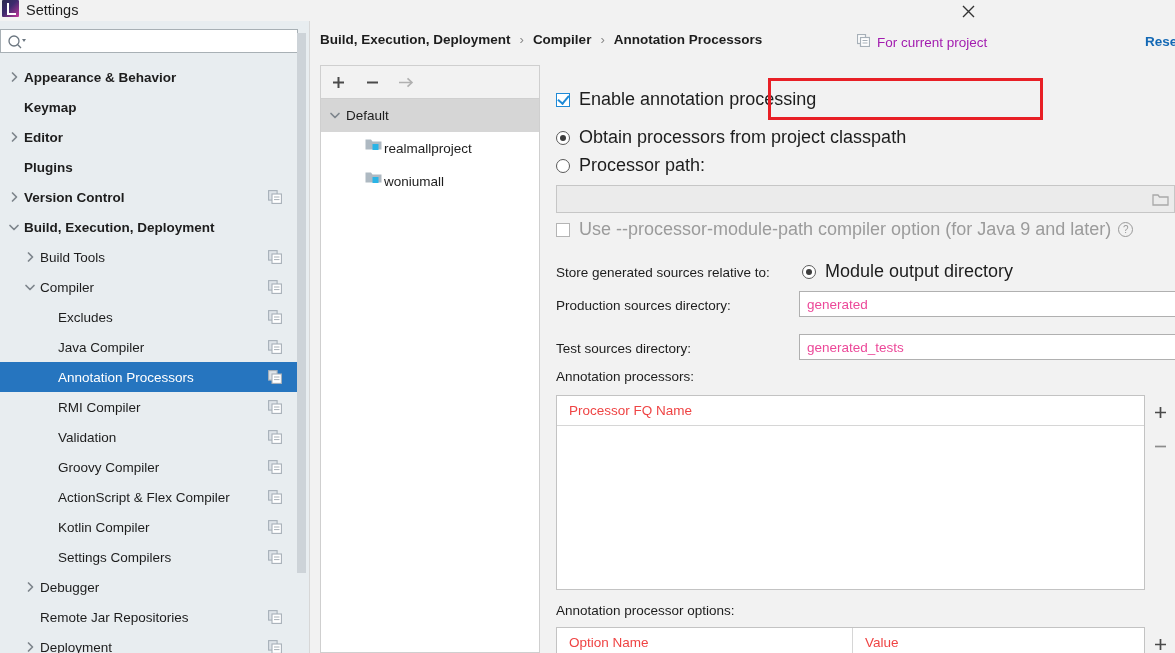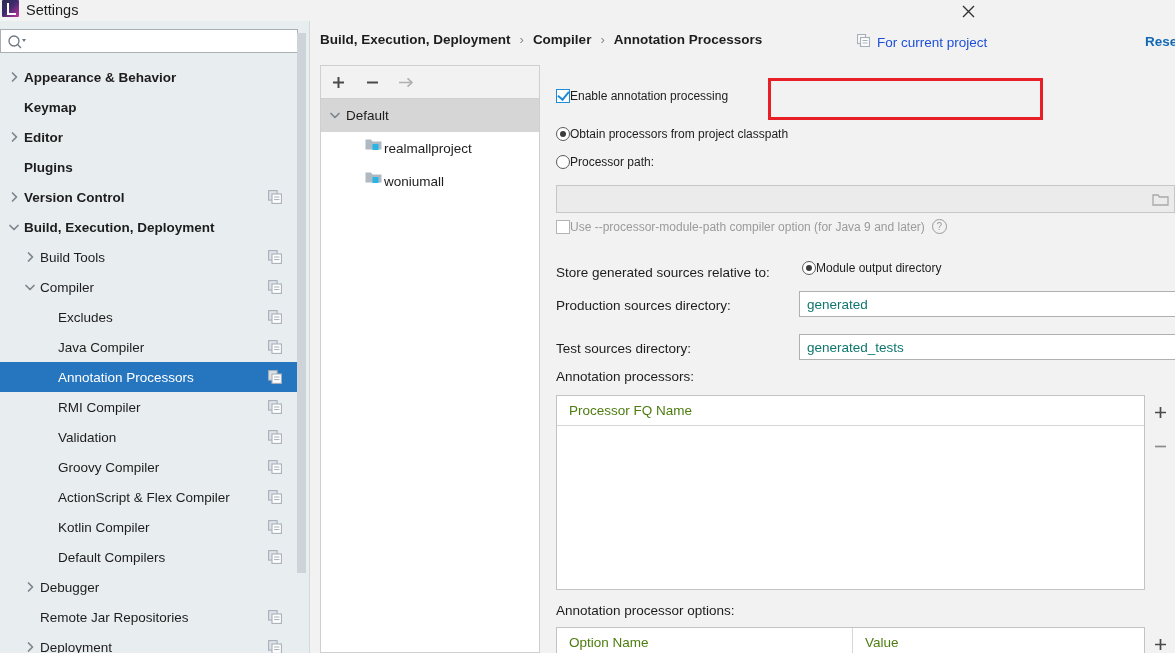--- a/index.html
+++ b/index.html
@@ -163,21 +163,21 @@
     white-space: nowrap;
   }
   .bc-item { font-size: 13.5px; font-weight: bold; color: #1d1d1d; }
   .bc-sep  { font-size: 13px; color: #8a8a8a; margin: 0 9px; }
   .scope-note {
     position: absolute;
     left: 547px; top: 13px;
     display: flex; align-items: center;
     white-space: nowrap;
   }
-  .scope-note .lbl { font-size: 13.5px; color: #1d4ed8; margin-left: 7px; }
+  .scope-note .lbl { font-size: 13.5px; color: #a21caf; margin-left: 7px; }
   .reset-link {
     position: absolute;
     left: 835px; top: 13px;
     font-size: 13.5px; font-weight: bold;
     color: #1469b5;
     white-space: nowrap;
     cursor: pointer;
   }
 
   
@@ -254,21 +254,21 @@
     flex: 0 0 auto;
   }
   .rb.on::after {
     content: "";
     position: absolute;
     left: 3px; top: 3px;
     width: 6px; height: 6px;
     border-radius: 50%;
     background: #3c3c3c;
   }
-  .ctl-label { font-size: 12px; color: #1d1d1d; }
+  .ctl-label { font-size: 18px; color: #1d1d1d; margin-left: 9px; }
   .ctl-label.dis { color: #9b9b9b; }
   .plain-label {
     position: absolute;
     font-size: 13.5px;
     color: #1d1d1d;
     white-space: nowrap;
   }
 
   .red-box {
     position: absolute;
@@ -308,42 +308,42 @@
   .txt-field {
     position: absolute;
     height: 26px;
     background: #ffffff;
     border: 1px solid #b0b0b0;
     box-sizing: border-box;
     display: flex; align-items: center;
   }
   .txt-field span {
     font-size: 13.5px;
-    color: #0f766e;
+    color: #ec4899;
     margin-left: 7px;
     white-space: nowrap;
   }
 
   
   .tbl {
     position: absolute;
     background: #ffffff;
     border: 1px solid #c3c3c3;
     box-sizing: border-box;
   }
   .tbl-head {
     height: 30px;
     border-bottom: 1px solid #d6d6d6;
     display: flex;
     align-items: center;
     box-sizing: border-box;
   }
   .tbl-head .th {
     font-size: 13.5px;
-    color: #4d7c0f;
+    color: #ef4444;
     padding-left: 12px;
     height: 100%;
     display: flex; align-items: center;
     box-sizing: border-box;
   }
   .tbl-head .th.div { border-left: 1px solid #d6d6d6; }
   .tbl-empty {
     font-size: 13.5px;
     color: #9b9b9b;
     text-align: center;
@@ -516,21 +516,21 @@
       </div>
       <div class="tree-row">
         <span class="tree-label" style="margin-left: 58px;">Kotlin Compiler</span>
         <span class="copy-ic"><svg width="14" height="14" viewBox="0 0 14 14">
             <rect x="0.6" y="0.6" width="8.5" height="9.5" fill="#dde3e8" stroke="#a7b0b8" stroke-width="1.1"></rect>
             <rect x="4" y="4" width="9.4" height="9.4" fill="#ffffff" stroke="#a7b0b8" stroke-width="1.1"></rect>
             <path d="M6 7 H11.5 M6 9.6 H11.5" stroke="#a7b0b8" stroke-width="1"></path>
           </svg></span>
       </div>
       <div class="tree-row">
-        <span class="tree-label" style="margin-left: 58px;">Default Compilers</span>
+        <span class="tree-label" style="margin-left: 58px;">Settings Compilers</span>
         <span class="copy-ic"><svg width="14" height="14" viewBox="0 0 14 14">
             <rect x="0.6" y="0.6" width="8.5" height="9.5" fill="#dde3e8" stroke="#a7b0b8" stroke-width="1.1"></rect>
             <rect x="4" y="4" width="9.4" height="9.4" fill="#ffffff" stroke="#a7b0b8" stroke-width="1.1"></rect>
             <path d="M6 7 H11.5 M6 9.6 H11.5" stroke="#a7b0b8" stroke-width="1"></path>
           </svg></span>
       </div>
       <div class="tree-row">
         <span class="twisty" style="left: 22px;">
           <svg width="13" height="13" viewBox="0 0 13 13">
             <path d="M4.5 2 L8.5 6 L4.5 10" stroke="#7d858c" stroke-width="1.7" fill="none" stroke-linecap="round" stroke-linejoin="round"></path>

